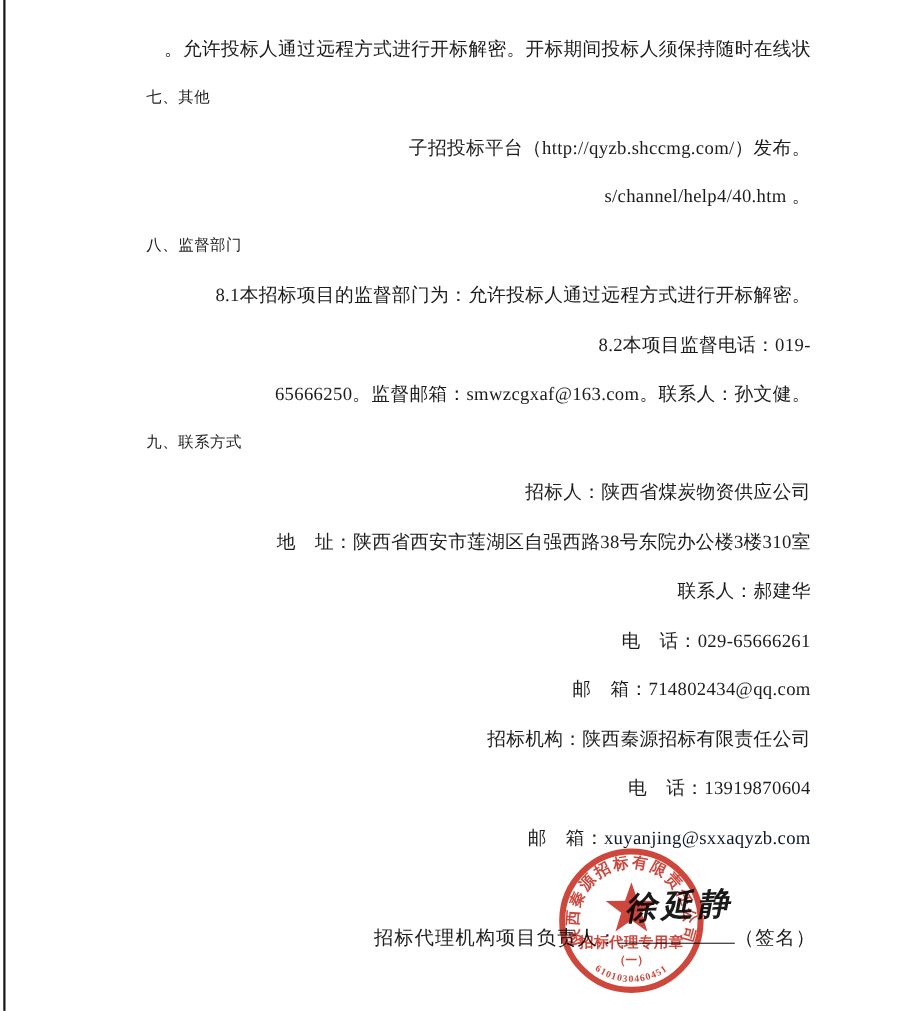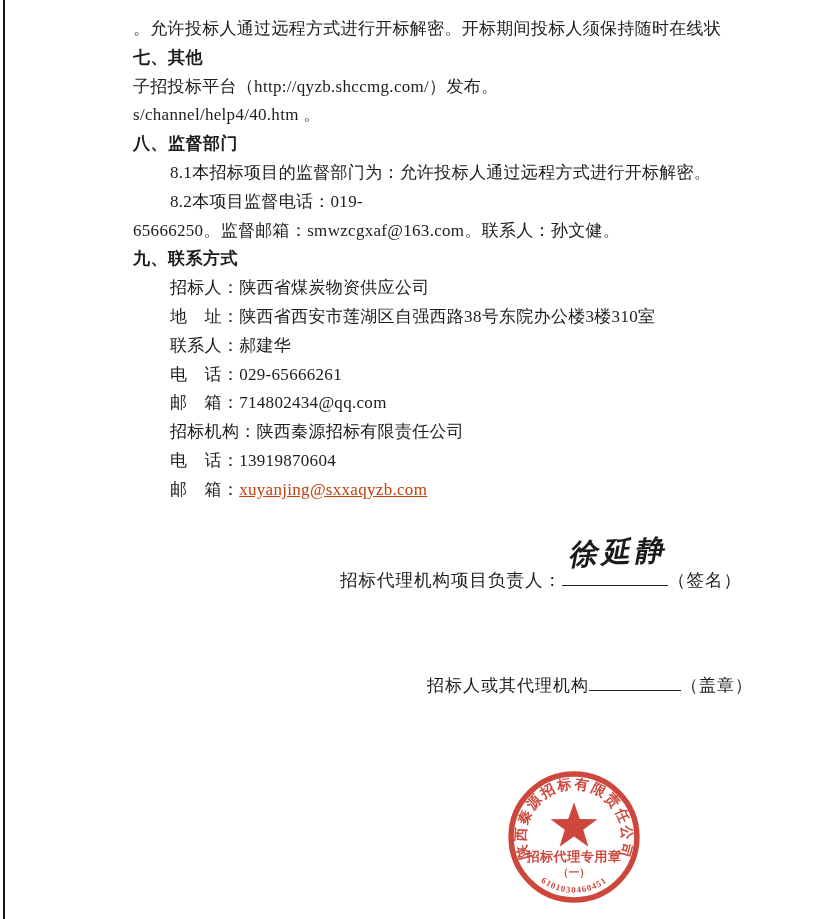--- a/index.html
+++ b/index.html
@@ -13,24 +13,24 @@
   }
   .left-edge{
     position:absolute;left:3px;top:0;width:2px;height:919px;
     background:#151515;
   }
   .content{
     position:absolute;left:133px;top:0;width:620px;
     padding-top:15px;
     font-size:17px;line-height:28.8px;
   }
-  .line{margin:0;white-space:nowrap;letter-spacing:0.3px;}
+  .line{margin:16px;white-space:nowrap;letter-spacing:0.3px;text-align:right;}
   .indent{padding-left:37px;}
-  .heading{margin:0;font-size:17px;font-weight:bold;letter-spacing:0.5px;}
-  .email{color:#c2410c;text-decoration:underline;cursor:pointer;}
+  .heading{margin:0;font-size:14px;font-weight:normal;letter-spacing:0.5px;}
+  .email{color:#0f172a;cursor:pointer;}
   .sig-row{
     margin:0;margin-top:60px;padding-left:207px;
     white-space:nowrap;line-height:28.8px;font-size:17.5px;letter-spacing:1px;
   }
   .sig-underline{
     display:inline-block;width:106px;height:20px;
     border-bottom:1.6px solid #222;
     position:relative;vertical-align:baseline;
   }
   .handwriting{

